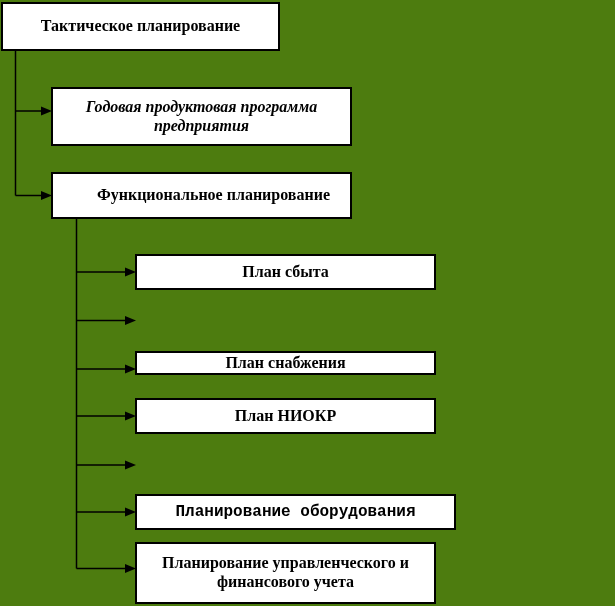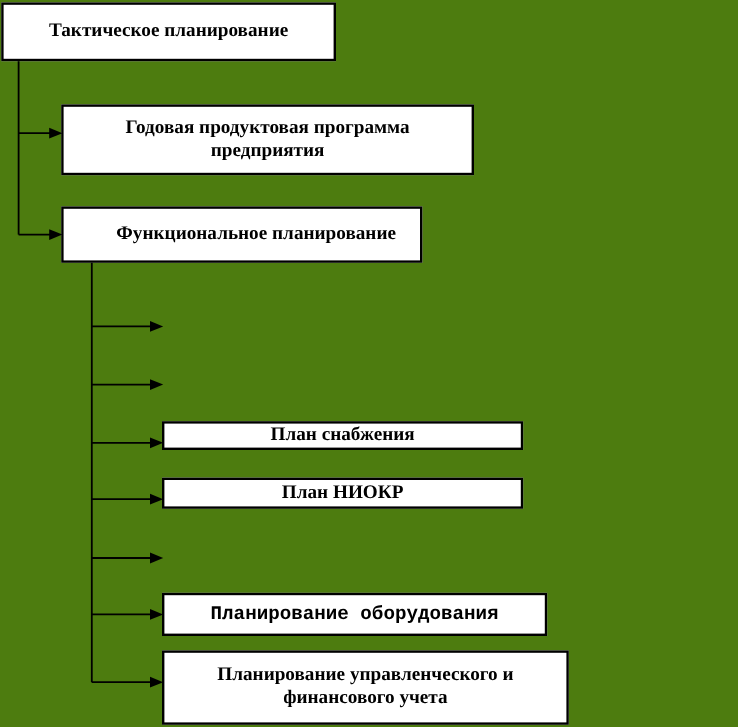--- a/index.html
+++ b/index.html
@@ -34,34 +34,35 @@
     pointer-events: none;
   }
 </style>
 </head>
 <body>
 
 <div class="stage">
 
   <div class="box" style="left:1px; top:2px; width:279px; height:49px;">Тактическое планирование</div>
 
-  <div class="box" style="left:51px; top:87px; width:344px; height:59px;">Годовая продуктовая программа предприятия</div>
+  <div class="box" style="left:51px; top:87px; width:301px; height:59px;font-style:italic;">Годовая продуктовая программа предприятия</div>
 
   <div class="box" style="left:51px; top:172px; width:301px; height:47px;padding-left:32px;">Функциональное планирование</div>
 
+  <div class="box" style="left:135px; top:254px; width:301px; height:36px;">План сбыта</div>
 
 
   <div class="box" style="left:135px; top:351px; width:301px; height:24px;">План снабжения</div>
 
-  <div class="box" style="left:135px; top:398px; width:301px; height:26px;">План НИОКР</div>
+  <div class="box" style="left:135px; top:398px; width:301px; height:36px;">План НИОКР</div>
 
 
   <div class="box" style="left:135px; top:494px; width:321px; height:36px;font-family:Liberation Mono, monospace;">Планирование оборудования</div>
 
-  <div class="box" style="left:135px; top:542px; width:339px; height:62px;">Планирование управленческого и финансового учета</div>
+  <div class="box" style="left:135px; top:542px; width:301px; height:62px;">Планирование управленческого и финансового учета</div>
 
   <svg class="connectors" viewBox="0 0 615 606">
 
     <g stroke="#000000" stroke-width="1.5" fill="none">
       <line x1="15.5" y1="51" x2="15.5" y2="195.5"></line>
       <line x1="15.5" y1="111" x2="42" y2="111"></line>
       <line x1="15.5" y1="195.5" x2="42" y2="195.5"></line>
     </g>
     <g fill="#000000" stroke="none">
       <polygon points="52,111 41,106.5 41,115.5"></polygon>

